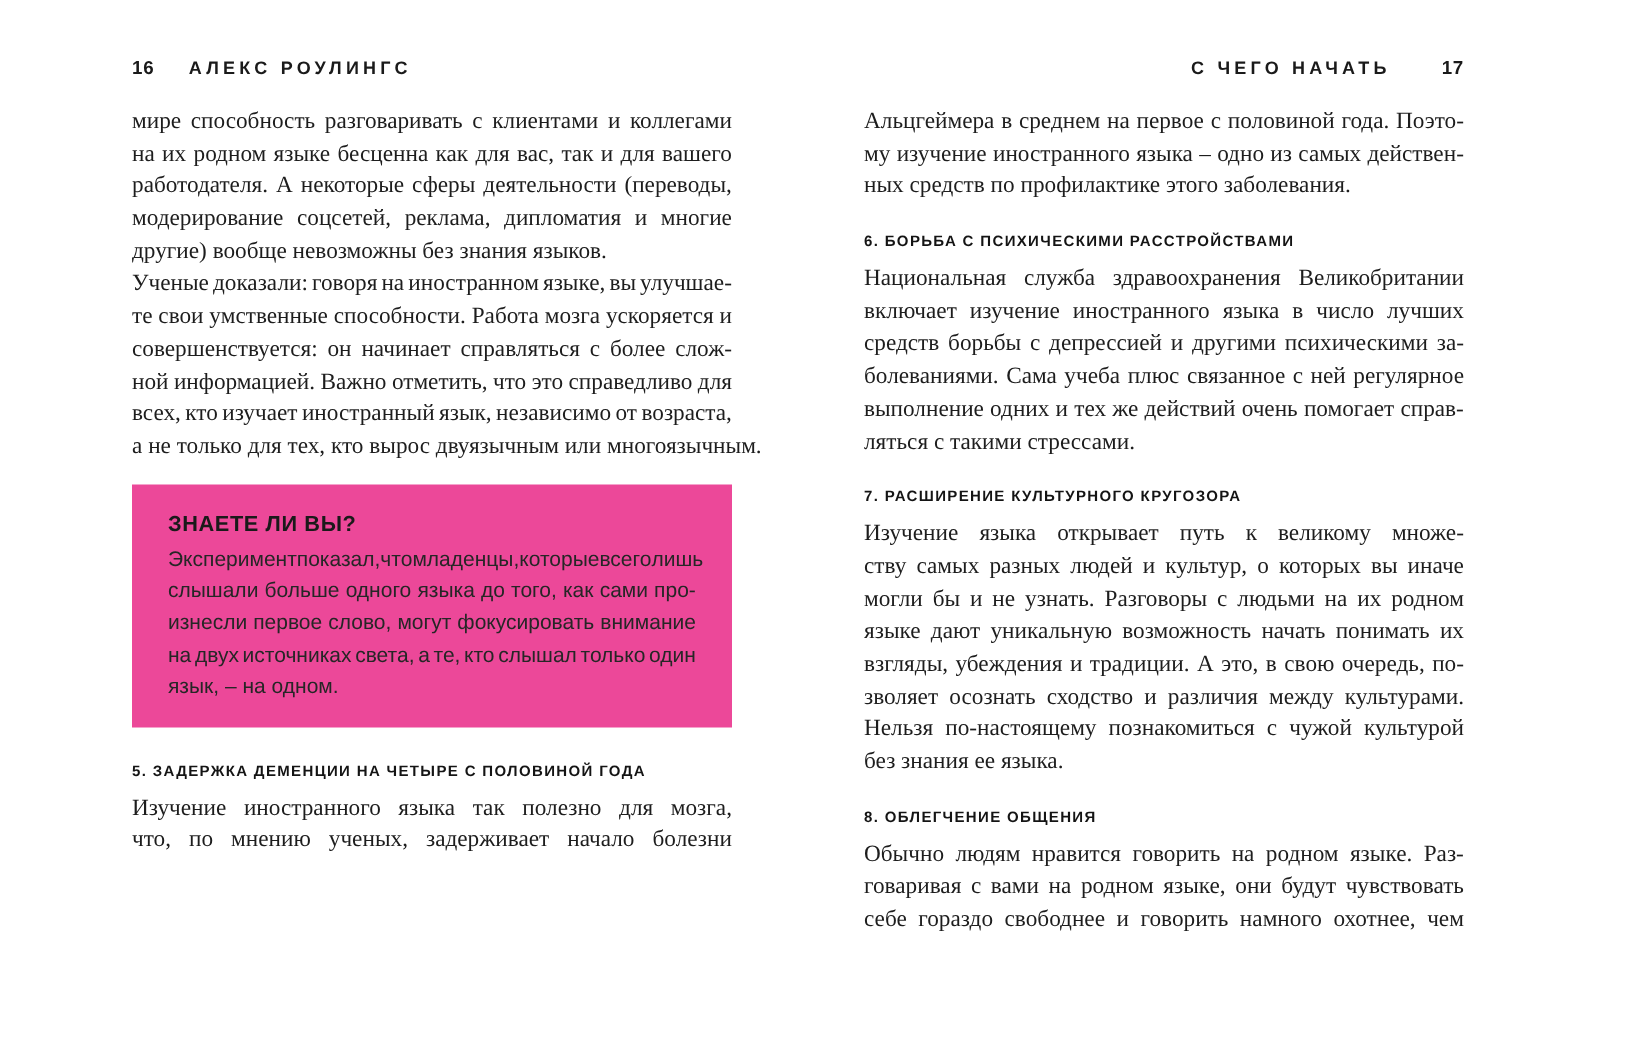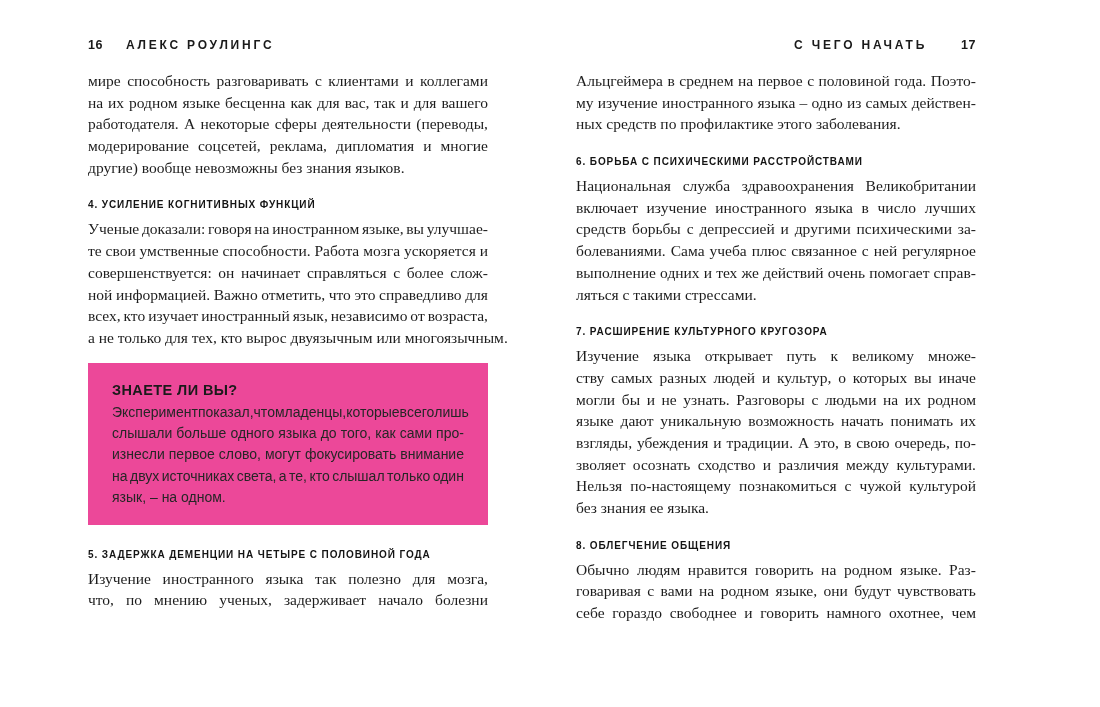--- a/index.html
+++ b/index.html
@@ -71,21 +71,20 @@
       <span class="head-title">АЛЕКС РОУЛИНГС</span>
     </div>
     <div class="page-body">
         <div class="para">
           <div class="line j"><span>мире</span><span>способность</span><span>разговаривать</span><span>с</span><span>клиентами</span><span>и</span><span>коллегами</span></div>
           <div class="line j"><span>на</span><span>их</span><span>родном</span><span>языке</span><span>бесценна</span><span>как</span><span>для</span><span>вас,</span><span>так</span><span>и</span><span>для</span><span>вашего</span></div>
           <div class="line j"><span>работодателя.</span><span>А</span><span>некоторые</span><span>сферы</span><span>деятельности</span><span>(переводы,</span></div>
           <div class="line j"><span>модерирование</span><span>соцсетей,</span><span>реклама,</span><span>дипломатия</span><span>и</span><span>многие</span></div>
           <div class="line">другие) вообще невозможны без знания языков.</div>
         </div>
-        <div class="sec-heading">4. УСИЛЕНИЕ КОГНИТИВНЫХ ФУНКЦИЙ</div>
         <div class="para">
           <div class="line j"><span>Ученые</span><span>доказали:</span><span>говоря</span><span>на</span><span>иностранном</span><span>языке,</span><span>вы</span><span>улучшае-</span></div>
           <div class="line j"><span>те</span><span>свои</span><span>умственные</span><span>способности.</span><span>Работа</span><span>мозга</span><span>ускоряется</span><span>и</span></div>
           <div class="line j"><span>совершенствуется:</span><span>он</span><span>начинает</span><span>справляться</span><span>с</span><span>более</span><span>слож-</span></div>
           <div class="line j"><span>ной</span><span>информацией.</span><span>Важно</span><span>отметить,</span><span>что</span><span>это</span><span>справедливо</span><span>для</span></div>
           <div class="line j"><span>всех,</span><span>кто</span><span>изучает</span><span>иностранный</span><span>язык,</span><span>независимо</span><span>от</span><span>возраста,</span></div>
           <div class="line">а не только для тех, кто вырос двуязычным или многоязычным.</div>
         </div>
         <aside class="infobox">
           <div class="infobox-title">ЗНАЕТЕ ЛИ ВЫ?</div>

